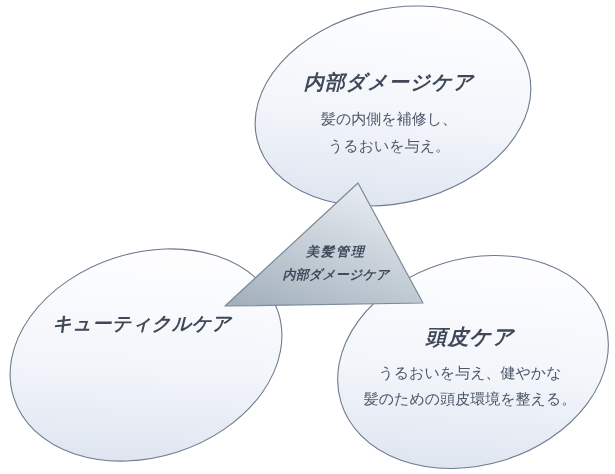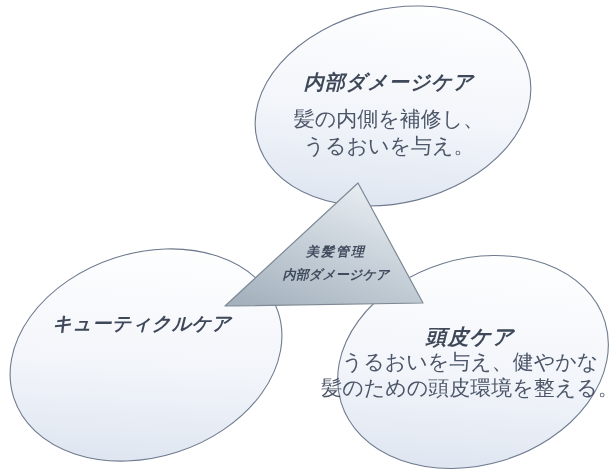--- a/index.html
+++ b/index.html
@@ -20,29 +20,29 @@
     color: #3e4859;
     white-space: nowrap;
     line-height: 26px;
     text-align: center;
   }
   .node-body {
     position: absolute;
     transform: translateX(-50%);
     text-align: center;
     color: #4c5668;
-    font-size: 21px;
+    font-size: 15px;
     white-space: nowrap;
   }
   .title-top     { left: 389px; top: 69px;  font-size: 20px; letter-spacing: 1px; }
   .body-top      { left: 389px; top: 105px; line-height: 27px; }
   .title-cuticle { left: 142px; top: 311px; font-size: 19px; letter-spacing: 0.5px; text-align: right; }
   .body-cuticle  { left: 141px; top: 342px; line-height: 26px; }
   .title-scalp   { left: 470px; top: 324px; font-size: 21px; letter-spacing: 1px; }
-  .body-scalp    { left: 470px; top: 349px; line-height: 26px; }
+  .body-scalp    { left: 470px; top: 360px; line-height: 26px; }
   .triangle-label {
     position: absolute;
     left: 336px; top: 240px;
     transform: translateX(-50%);
     text-align: center;
     font-weight: bold;
     font-style: italic;
     color: #414b5e;
     font-size: 13px;
     line-height: 23px;

